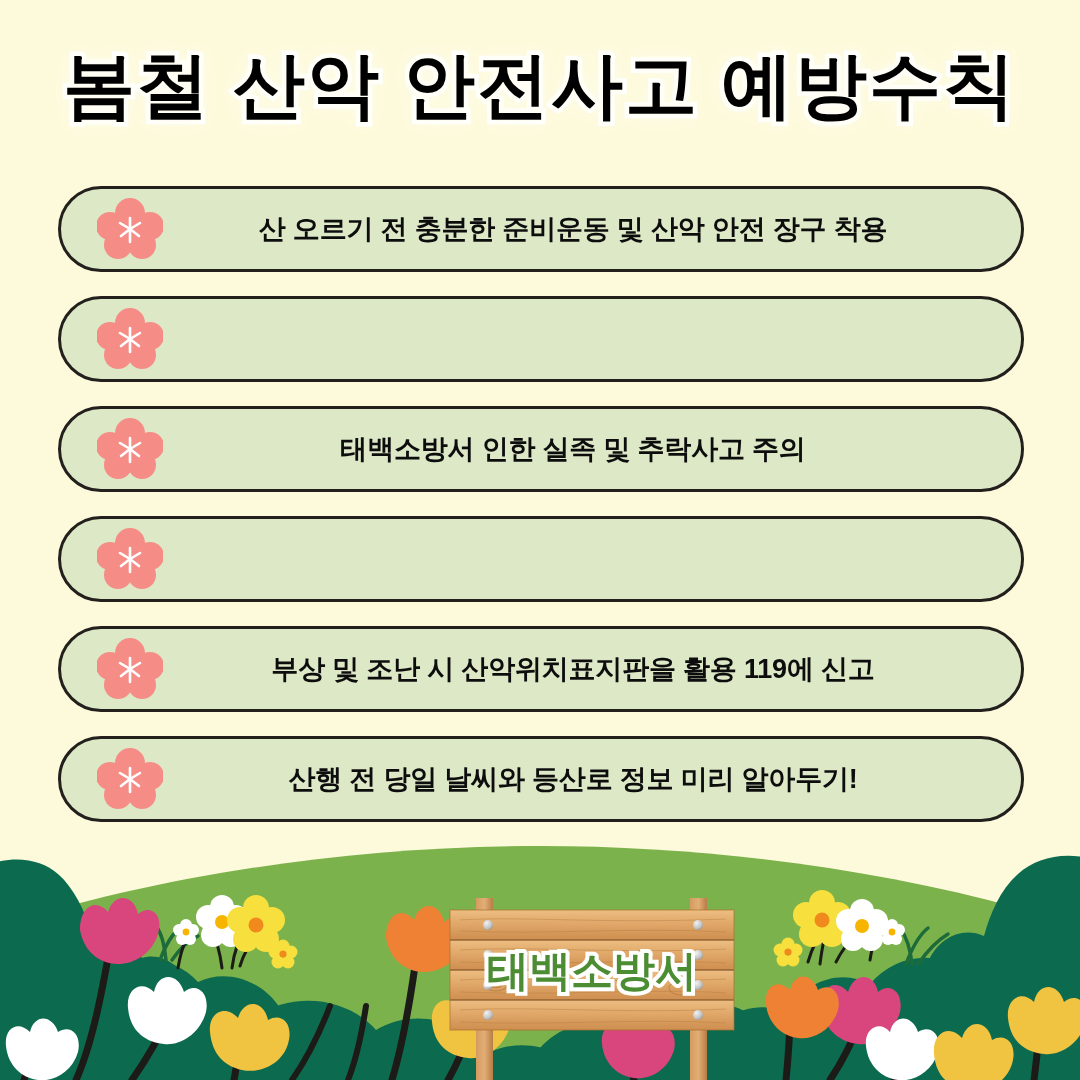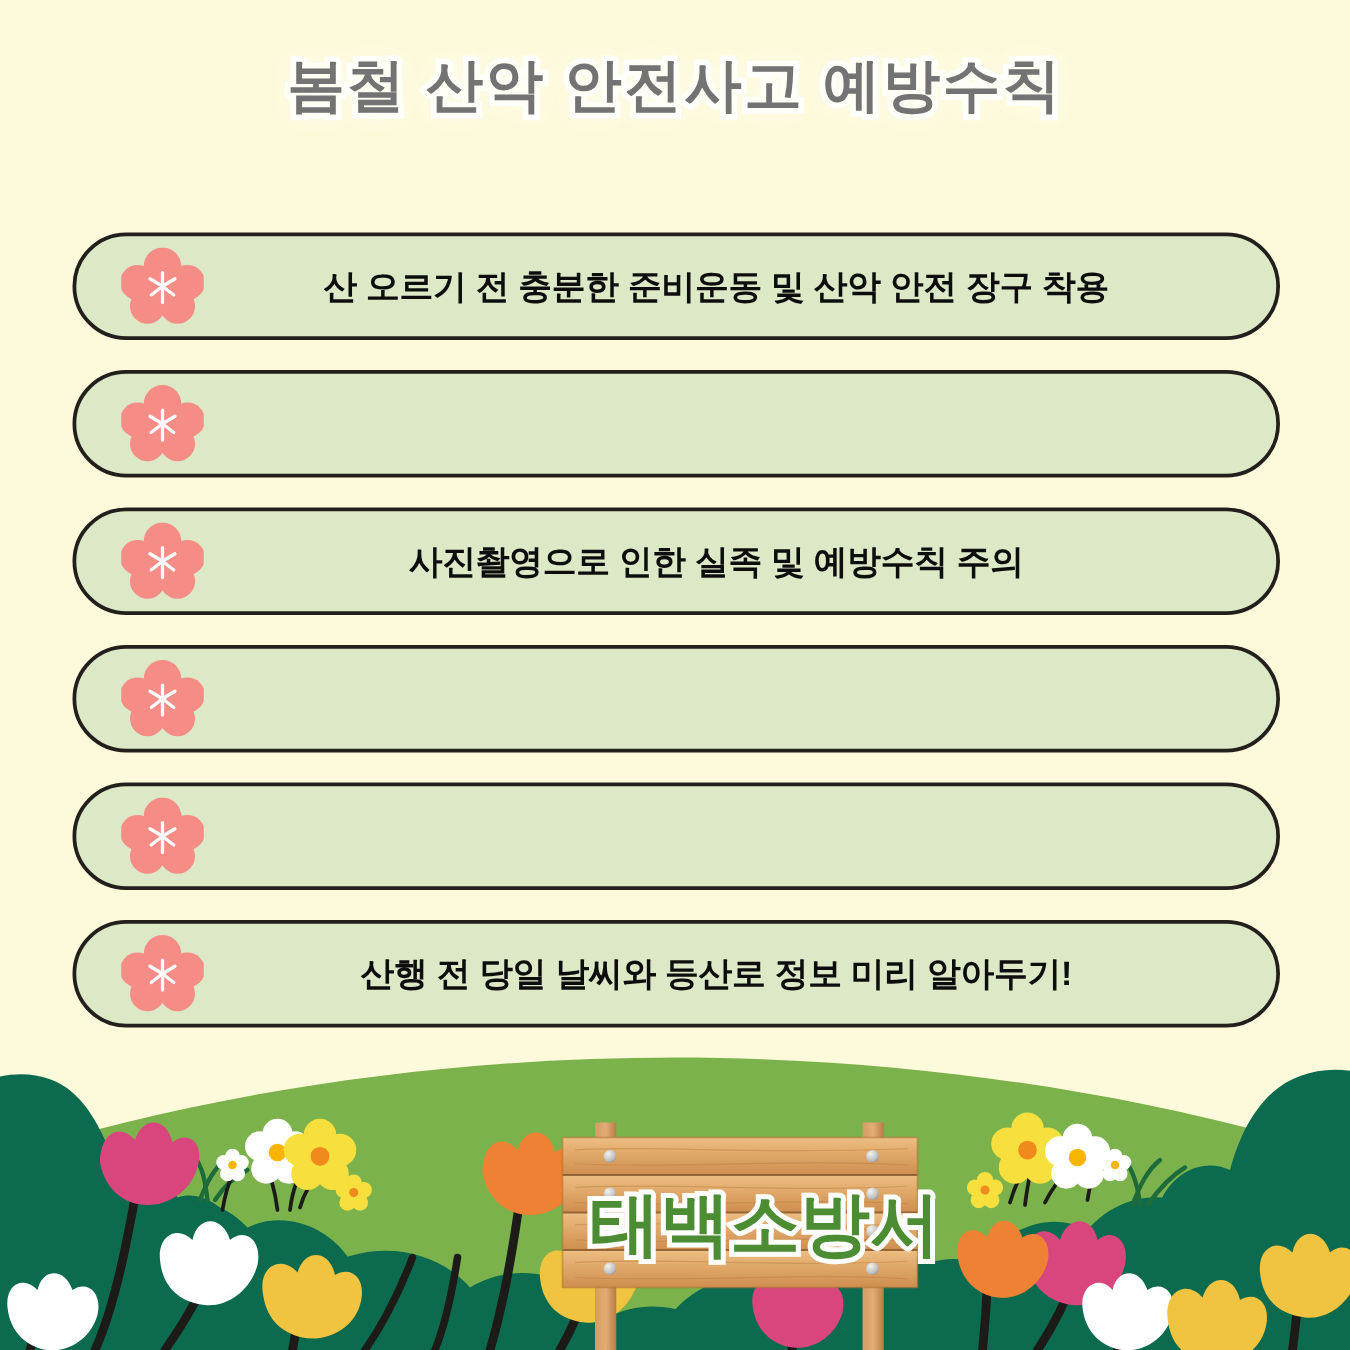--- a/index.html
+++ b/index.html
@@ -31,24 +31,24 @@
     top: 40px;
     left: 0;
     width: 1080px;
     text-align: center;
     z-index: 5;
   }
 
   .title {
     display: inline-block;
     font-family: "Liberation Sans", "DejaVu Sans", sans-serif;
-    font-size: 46px;
+    font-size: 72px;
     font-weight: bold;
     letter-spacing: 2px;
-    color: #737373;
+    color: #000000;
     -webkit-text-stroke: 9px #FFFFFF;
     paint-order: stroke fill;
     text-shadow:
        0 0 10px #FFFDF0,
        0 0 18px #FFFDF0;
     line-height: 1.25;
   }
 
   
   .list {
@@ -116,22 +116,22 @@
     width: 320px;
     height: 190px;
     z-index: 6;
   }
 
   .sign-text {
     position: absolute;
     left: 0;
     top: 58px;
     width: 320px;
-    text-align: right;
-    font-size: 56px;
+    text-align: center;
+    font-size: 42px;
     font-weight: bold;
     color: #4C8C33;
     -webkit-text-stroke: 8px #FFFFFF;
     paint-order: stroke fill;
     letter-spacing: 0px;
     z-index: 3;
     line-height: 1.1;
   }
 </style>
 </head>
@@ -200,21 +200,21 @@
         </g>
         <g stroke="#FFFFFF" stroke-width="2.6" stroke-linecap="round">
           <line x1="33" y1="31" x2="33" y2="20"></line>
           <line x1="33" y1="31" x2="23" y2="25"></line>
           <line x1="33" y1="31" x2="43" y2="25"></line>
           <line x1="33" y1="31" x2="24" y2="38"></line>
           <line x1="33" y1="31" x2="42" y2="38"></line>
           <line x1="33" y1="33" x2="33" y2="44"></line>
         </g>
       </svg>
-      <div class="pill-text">사진촬영으로 인한 실족 및 예방수칙 주의</div>
+      <div class="pill-text">태백소방서 인한 실족 및 추락사고 주의</div>
     </div>
 
     <div class="pill">
       <svg class="pill-flower" viewBox="0 0 66 62">
         <g fill="#F58D86">
           <circle cx="33" cy="15" r="15"></circle>
           <circle cx="13" cy="28" r="14"></circle>
           <circle cx="53" cy="28" r="14"></circle>
           <circle cx="21" cy="47" r="14"></circle>
           <circle cx="45" cy="47" r="14"></circle>
@@ -243,20 +243,21 @@
         </g>
         <g stroke="#FFFFFF" stroke-width="2.6" stroke-linecap="round">
           <line x1="33" y1="31" x2="33" y2="20"></line>
           <line x1="33" y1="31" x2="23" y2="25"></line>
           <line x1="33" y1="31" x2="43" y2="25"></line>
           <line x1="33" y1="31" x2="24" y2="38"></line>
           <line x1="33" y1="31" x2="42" y2="38"></line>
           <line x1="33" y1="33" x2="33" y2="44"></line>
         </g>
       </svg>
+      <div class="pill-text">부상 및 조난 시 산악위치표지판을 활용 119에 신고</div>
     </div>
 
     <div class="pill">
       <svg class="pill-flower" viewBox="0 0 66 62">
         <g fill="#F58D86">
           <circle cx="33" cy="15" r="15"></circle>
           <circle cx="13" cy="28" r="14"></circle>
           <circle cx="53" cy="28" r="14"></circle>
           <circle cx="21" cy="47" r="14"></circle>
           <circle cx="45" cy="47" r="14"></circle>

